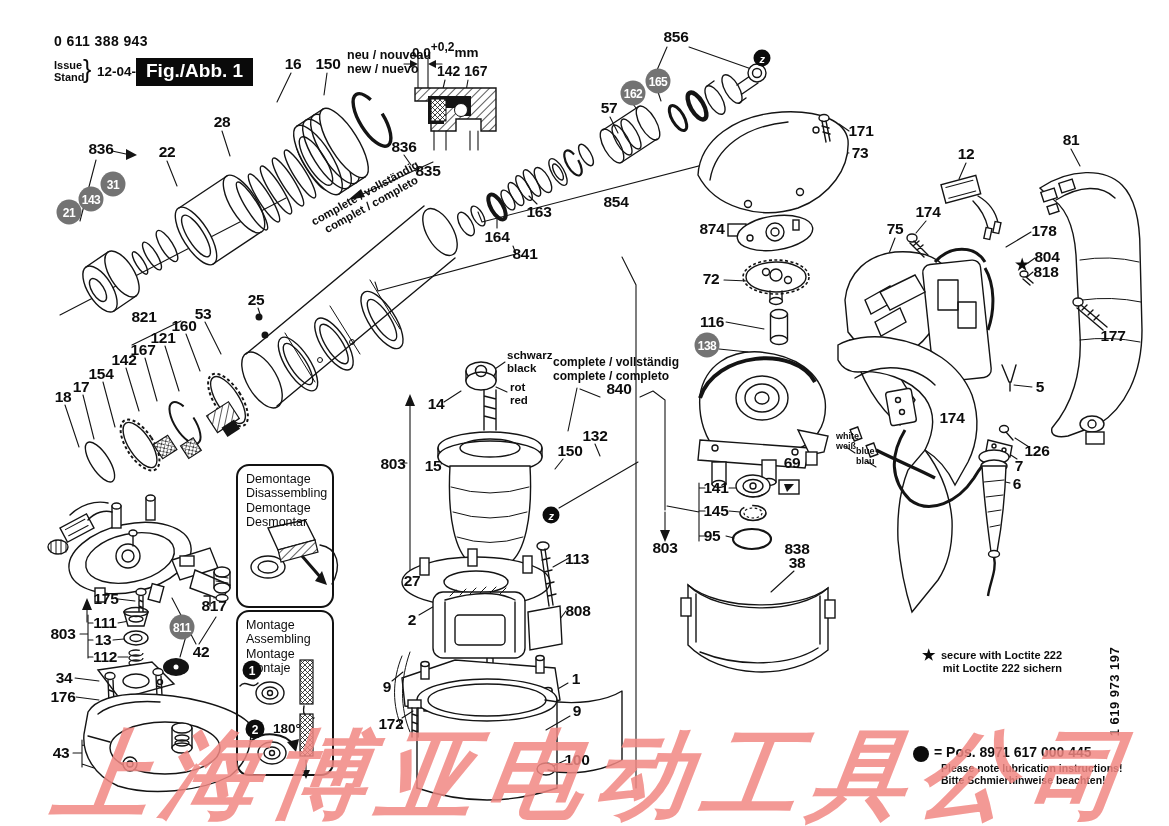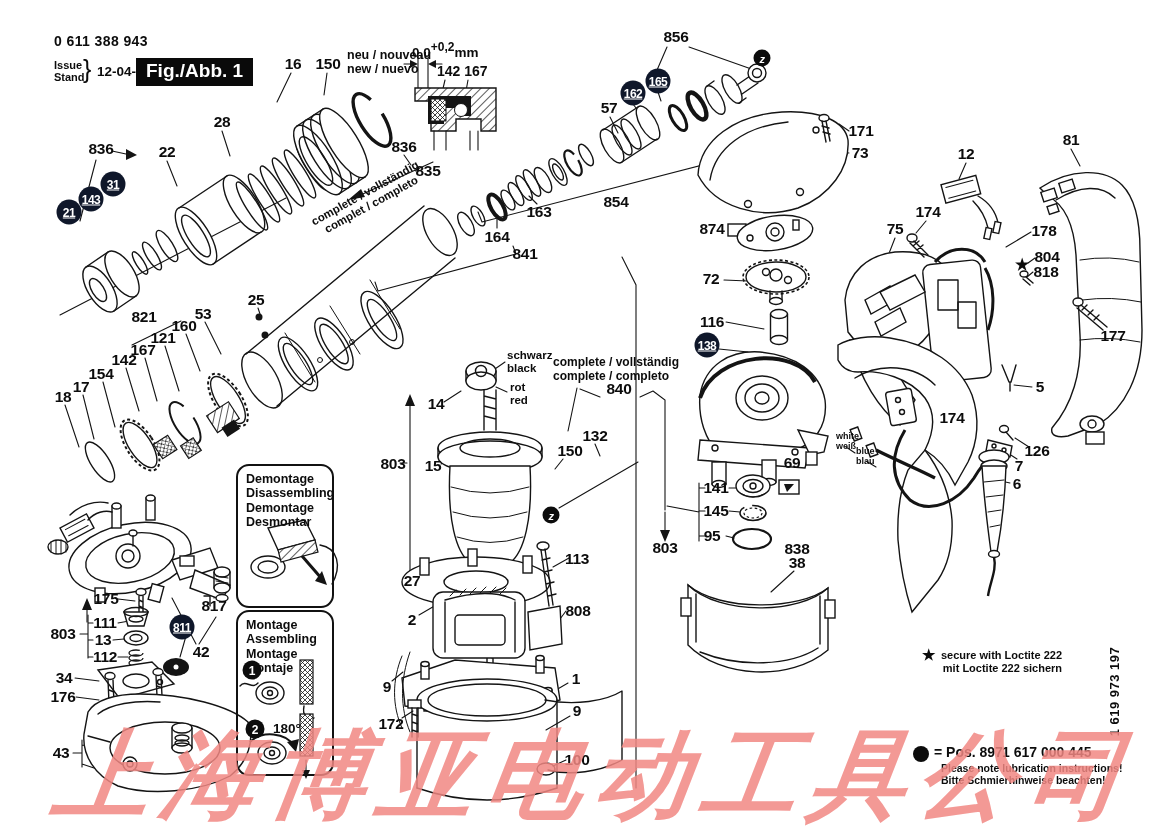--- a/index.html
+++ b/index.html
@@ -8,36 +8,36 @@
   .art{position:absolute;left:0;top:0;}
   
   .ln{fill:none;stroke:#141414;stroke-width:1.4;stroke-linecap:round;stroke-linejoin:round;}
   .lnw{fill:#fff;stroke:#141414;stroke-width:1.4;}
   .thin{stroke-width:1;}
   .ldr{fill:none;stroke:#141414;stroke-width:1.1;stroke-linecap:round;}
   .blk{fill:#141414;stroke:none;}
   
   .plbl{position:absolute;transform:translate(-50%,-50%);font-weight:bold;font-size:15.5px;
         letter-spacing:-0.3px;white-space:nowrap;z-index:6;}
-  .plbl.badge{width:25px;height:25px;background:#0f172a;color:#fff;border-radius:50%;
-        display:flex;align-items:center;justify-content:center;font-size:12px;letter-spacing:-0.5px;text-decoration:underline;}
+  .plbl.badge{width:25px;height:25px;background:#737373;color:#fff;border-radius:50%;
+        display:flex;align-items:center;justify-content:center;font-size:12px;letter-spacing:-0.5px;}
   .plbl.badge-sm{width:17px;height:17px;background:#0c0c0c;color:#fff;border-radius:50%;
         display:flex;align-items:center;justify-content:center;font-size:11px;font-style:italic;}
   .plbl.star{font-size:16px;}
   .note{position:absolute;font-weight:bold;white-space:pre-line;line-height:1.14;z-index:6;}
   .hdr-num{position:absolute;left:54px;top:33px;font-size:14px;font-weight:600;letter-spacing:0.4px;}
   .hdr-issue{position:absolute;left:54px;top:59px;font-size:11px;font-weight:bold;line-height:1.1;}
   .hdr-brace{position:absolute;left:83px;top:55px;font-size:25px;font-weight:400;}
   .hdr-date{position:absolute;left:97px;top:64px;font-size:13.5px;font-weight:bold;}
   .figbox{position:absolute;left:136px;top:58px;background:#0a0a0a;color:#fff;
           font-size:19px;font-weight:bold;padding:2px 10px 4px;z-index:6;}
   .dim{position:absolute;left:412px;top:40px;font-size:13.5px;font-weight:bold;z-index:6;}
   .dim sup{font-size:12px;}
   .inset-box{position:absolute;border:2.2px solid #111;border-radius:13px;background:transparent;z-index:5;}
-  .inset-title{position:absolute;left:8px;top:6px;font-size:12.5px;font-weight:bold;line-height:1.14;white-space:pre-line;}
+  .inset-title{position:absolute;left:8px;top:6px;font-size:12.5px;font-weight:normal;line-height:1.14;white-space:pre-line;}
   .stepbadge{position:absolute;width:19px;height:19px;background:#0c0c0c;color:#fff;border-radius:50%;
           display:flex;align-items:center;justify-content:center;font-size:12px;font-weight:bold;
           transform:translate(-50%,-50%);}
   .rot180{position:absolute;font-size:13.5px;font-weight:bold;transform:translate(-50%,-50%);}
   .vertnum{position:absolute;left:1066px;top:684px;width:96px;text-align:center;
           font-size:13px;font-weight:bold;transform:rotate(-90deg);letter-spacing:0.5px;z-index:6;}
   .posdot{position:absolute;left:913px;top:746px;width:16px;height:16px;border-radius:50%;background:#0c0c0c;z-index:6;}
   .watermark{position:absolute;left:55px;top:712px;font-size:96px;font-weight:bold;font-style:italic;
           font-family:"DejaVu Serif",serif;letter-spacing:12px;white-space:nowrap;
           transform:skewX(-8deg);z-index:9;pointer-events:none;}

